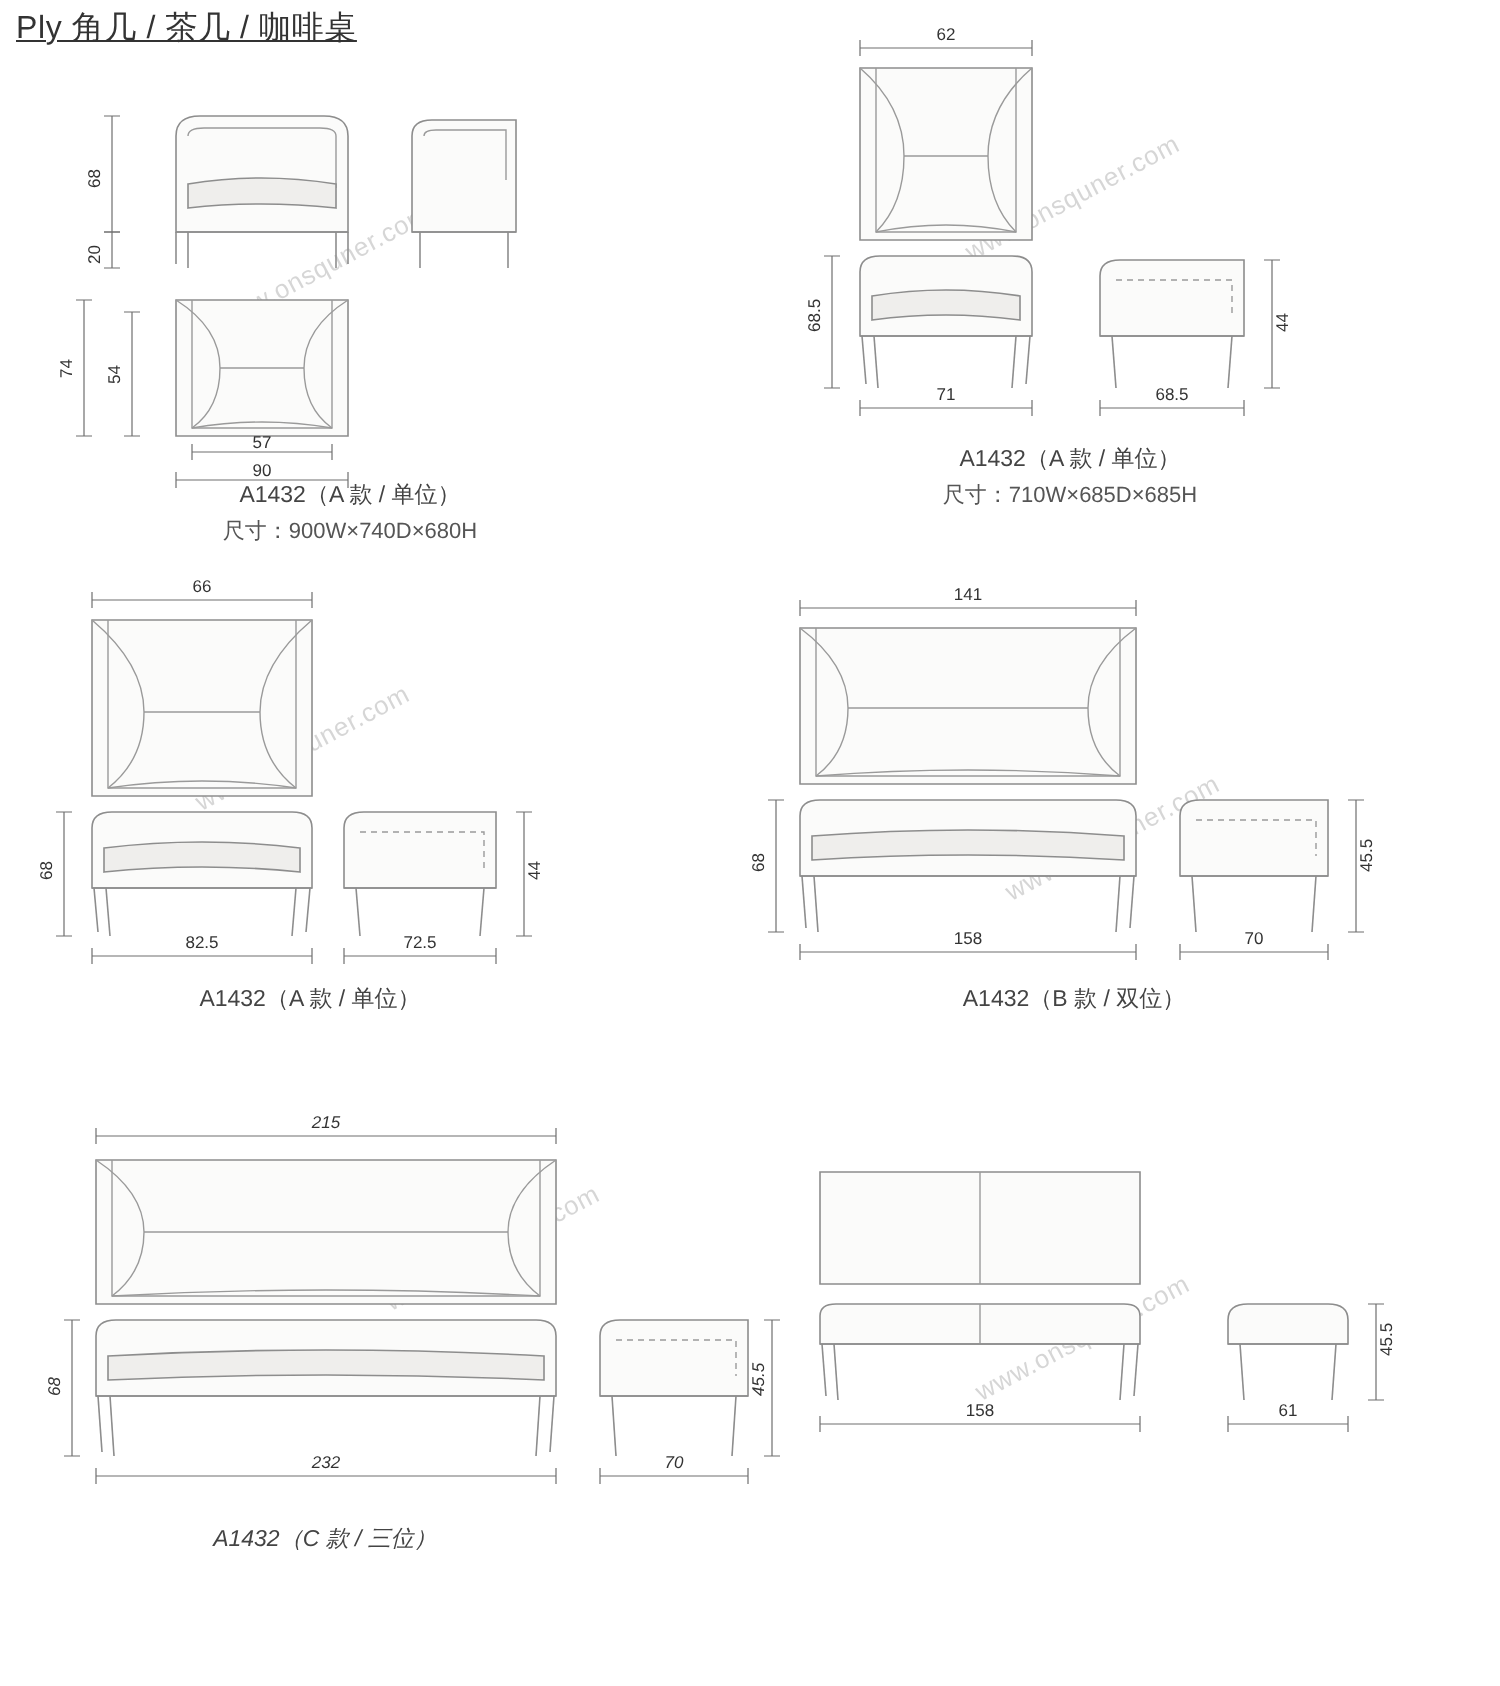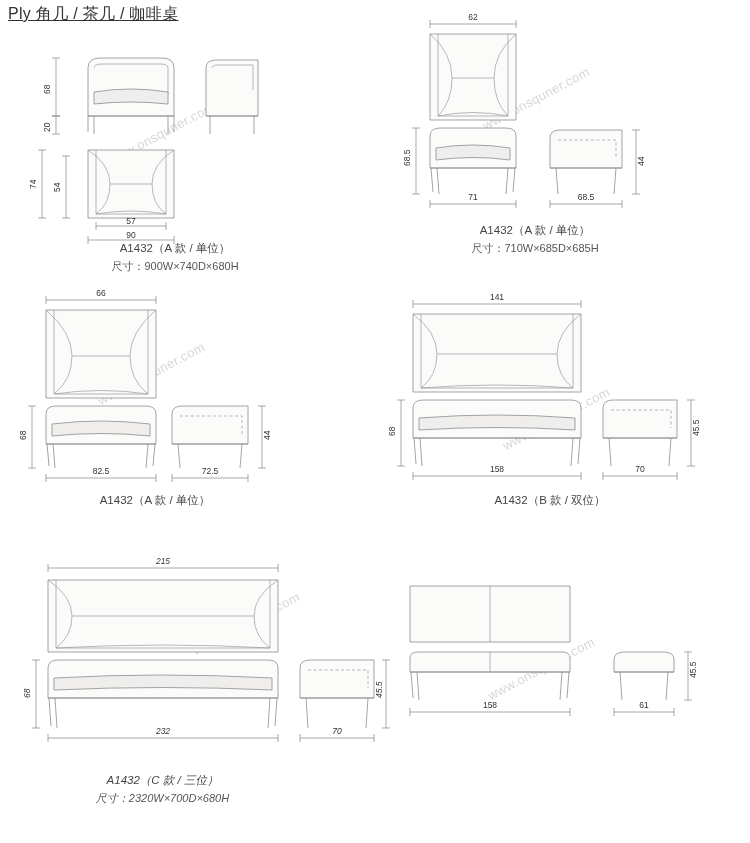--- a/index.html
+++ b/index.html
@@ -206,21 +206,21 @@
       <text class="dimtxt" x="91" y="186" text-anchor="middle">82.5</text>
       <path class="dimln" d="M162 190 L238 190 M162 186 L162 194 M238 186 L238 194"></path>
       <text class="dimtxt" x="200" y="186" text-anchor="middle">72.5</text>
     </g>
   </svg>
   <div class="caption" style="width:290px;margin-top:4px;">
     <div>A1432（A 款 / 单位）</div>
   </div>
 </div>
 
-<div class="cell" style="left:385px;top:288px;width:360px;height:240px;">
+<div class="cell" style="left:372px;top:288px;width:360px;height:240px;">
   <svg width="360" height="200" viewBox="0 0 360 200">
 
     <g>
       <path class="fillwhite" d="M28 26 L196 26 L196 104 L28 104 Z"></path>
       <path class="ln2" d="M36 26 L36 100 L188 100 L188 26"></path>
       <path class="ln2" d="M28 26 Q52 44 52 66 Q52 88 36 100"></path>
       <path class="ln2" d="M196 26 Q172 44 172 66 Q172 88 188 100"></path>
       <path class="ln2" d="M52 66 L172 66"></path>
       <path class="ln2" d="M36 100 Q112 94 188 100"></path>
     </g>
@@ -303,23 +303,22 @@
 
       <path class="dimln" d="M376 108 L376 176 M372 108 L380 108 M372 176 L380 176"></path>
       <text class="dimtxt" x="372" y="146" transform="rotate(-90 372 146)">45.5</text>
 
       <path class="dimln" d="M38 186 L268 186 M38 182 L38 190 M268 182 L268 190"></path>
       <text class="dimtxt" x="153" y="182" text-anchor="middle">232</text>
       <path class="dimln" d="M290 186 L364 186 M290 182 L290 190 M364 182 L364 190"></path>
       <text class="dimtxt" x="327" y="182" text-anchor="middle">70</text>
     </g>
   </svg>
-  <div class="caption" style="width:305px;margin-top:20px;">
+  <div class="caption" style="width:305px;margin-top:10px;">
     <div>A1432（C 款 / 三位）</div>
-    <div class="dim">尺寸：2320W×700D×680H</div>
   </div>
 </div>
 
 <div class="cell" style="left:390px;top:570px;width:350px;height:230px;">
   <svg width="350" height="180" viewBox="0 0 350 180">
 
     <g>
       <path class="fillwhite" d="M20 16 L180 16 L180 72 L20 72 Z"></path>
       <path class="ln2" d="M100 16 L100 72"></path>
     </g>

